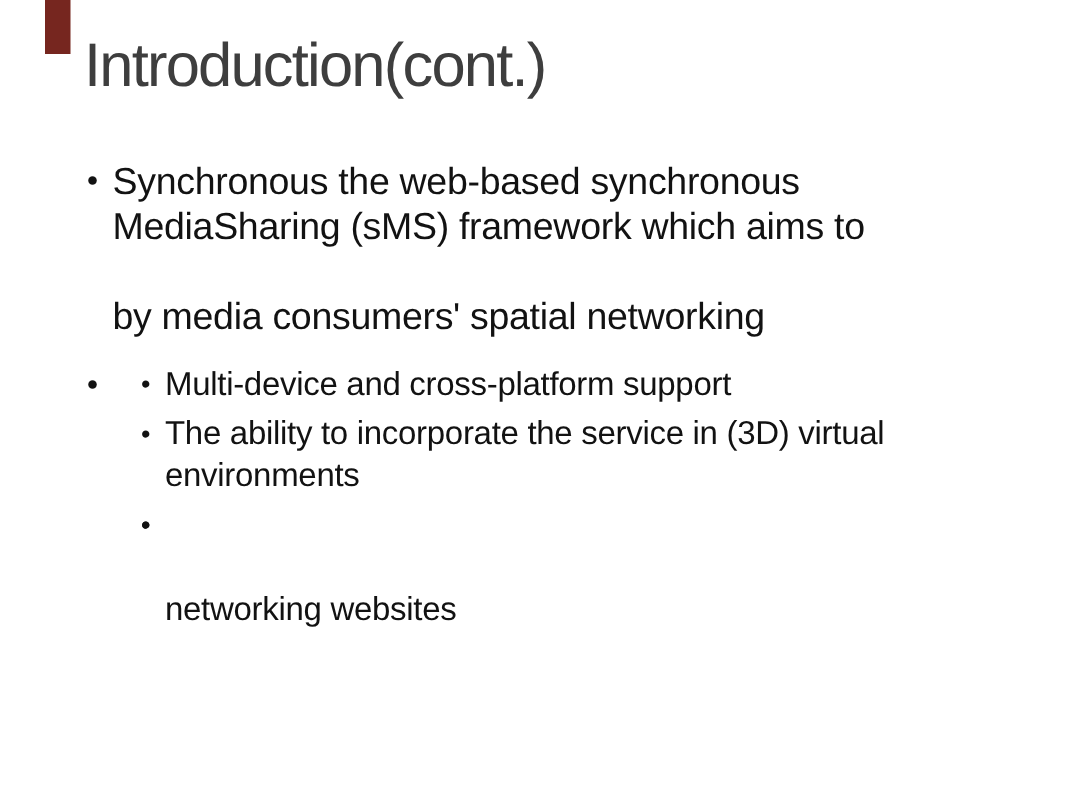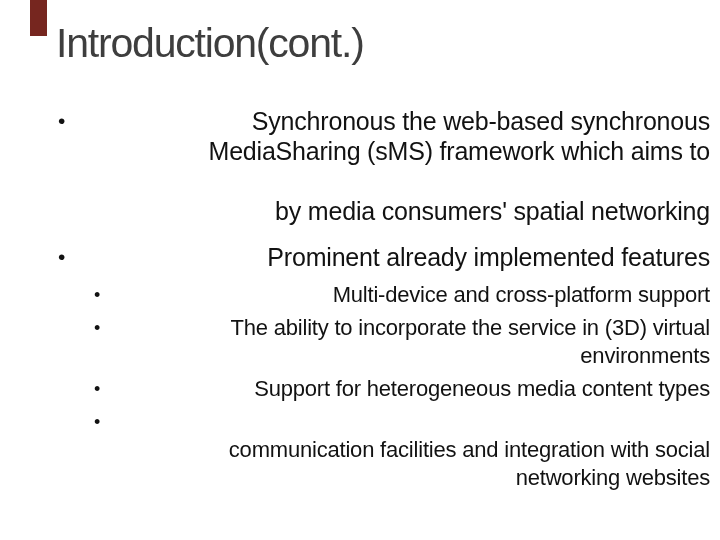--- a/index.html
+++ b/index.html
@@ -2,21 +2,20 @@
 <html><head>
 <meta charset="utf-8">
 <style>
   html,body{margin:0;padding:0;background:#fff;}
   .slide{
     position:relative;
     width:720px;height:540px;
     background:#ffffff;
     overflow:hidden;
     font-family:"Liberation Sans", sans-serif;
-    text-align:right;
   }
   .accent-bar{
     position:absolute;
     left:30px;top:0;
     width:17px;height:36px;
   }
   .title{
     position:absolute;
     left:56px;top:20px;
     margin:0;
@@ -62,19 +61,19 @@
   }
 </style>
 </head>
 <body>
 
 <div class="slide">
   <div class="accent-bar" style="background: rgb(118, 38, 31);"></div>
   <h1 class="title" style="color: rgb(62, 62, 62);">Introduction(cont.)</h1>
   <div class="content" style="color: rgb(18, 18, 18);">
       <div class="bullet level1"><span class="dot">•</span><span class="txt"><span>Synchronous the web-based synchronous</span><br><span>MediaSharing (sMS) framework which aims to</span><br><br><span>by media consumers' spatial networking</span></span></div>
-      <div class="bullet level1"><span class="dot">•</span><span class="txt"><span>Prominent already implemented features</span></span></div>
+      <div class="bullet level1"><span class="dot">•</span></div>
       <div class="bullet level2"><span class="dot">•</span><span class="txt"><span>Multi-device and cross-platform support</span></span></div>
       <div class="bullet level2"><span class="dot">•</span><span class="txt"><span>The ability to incorporate the service in (3D) virtual</span><br><span>environments</span></span></div>
-      <div class="bullet level2"><span class="dot">•</span><span class="txt"><span>Support for heterogeneous media content types</span></span></div>
-      <div class="bullet level2"><span class="dot">•</span><span class="txt"><br><span>communication facilities and integration with social</span><br><span>networking websites</span></span></div>
+      <div class="bullet level2"><span class="dot">•</span></div>
+      <div class="bullet level2"><span class="dot">•</span><span class="txt"><br><br><span>networking websites</span></span></div>
     </div>
 </div>
 
 </body></html>

